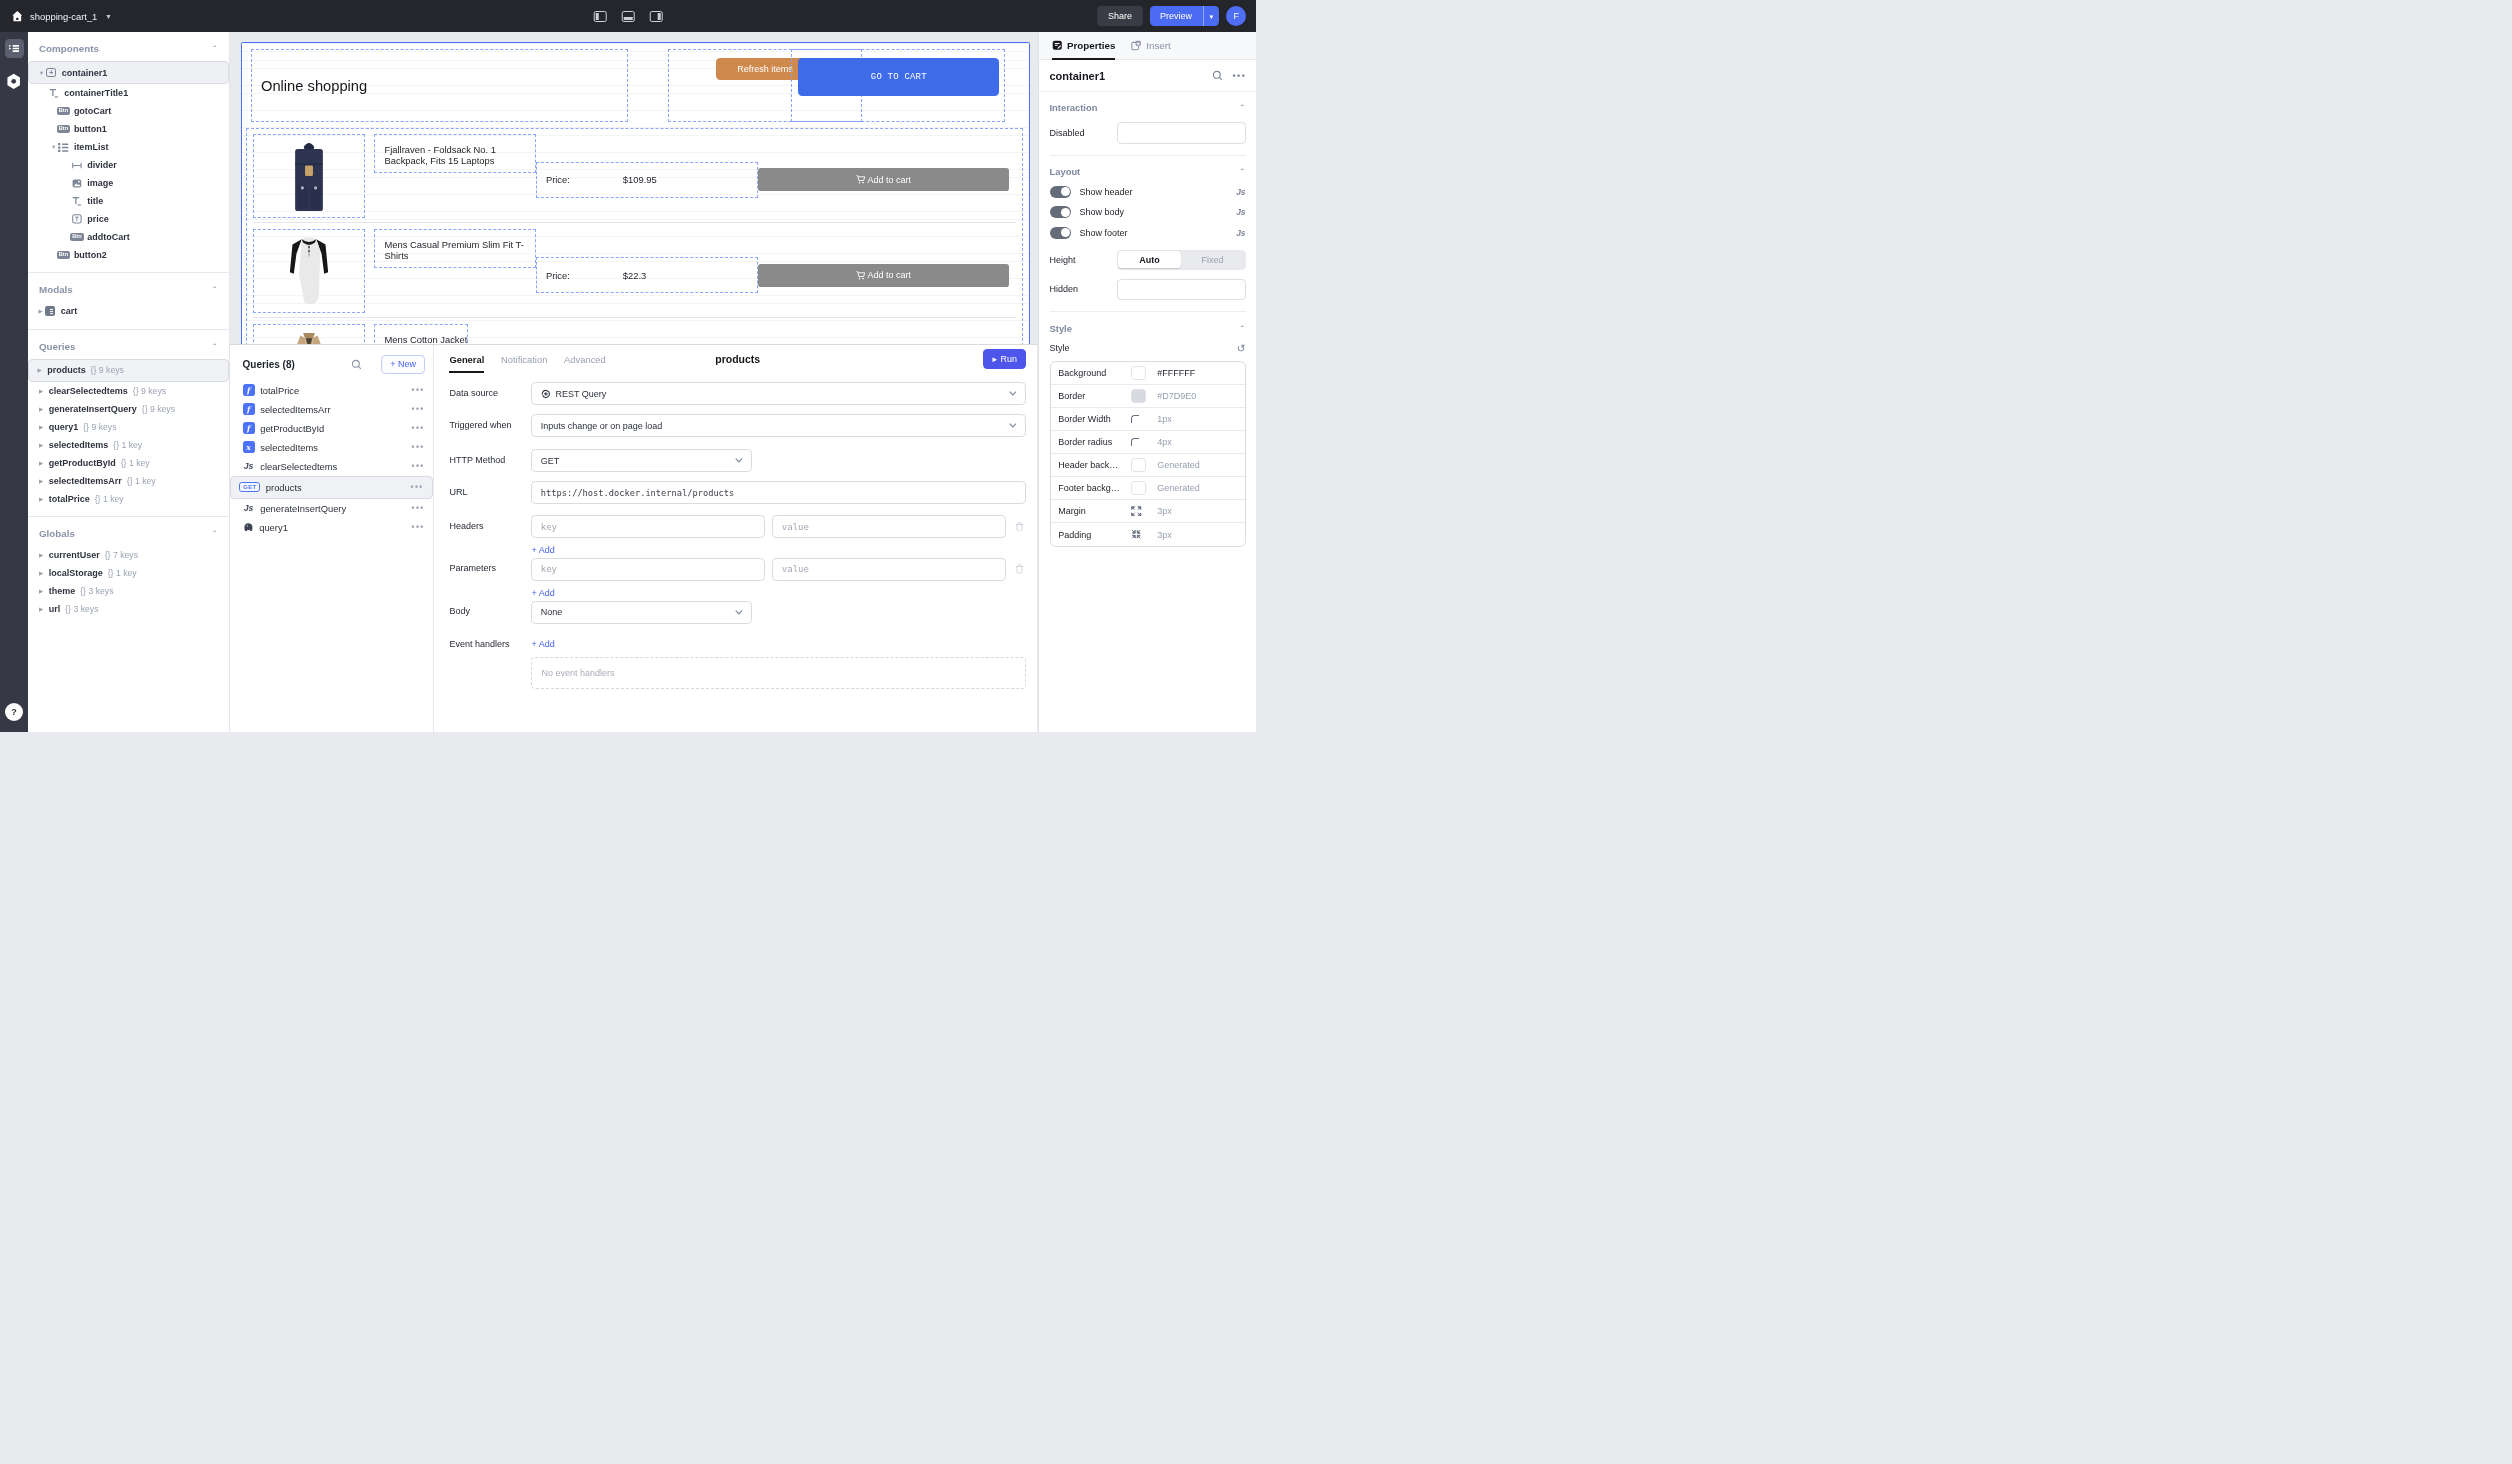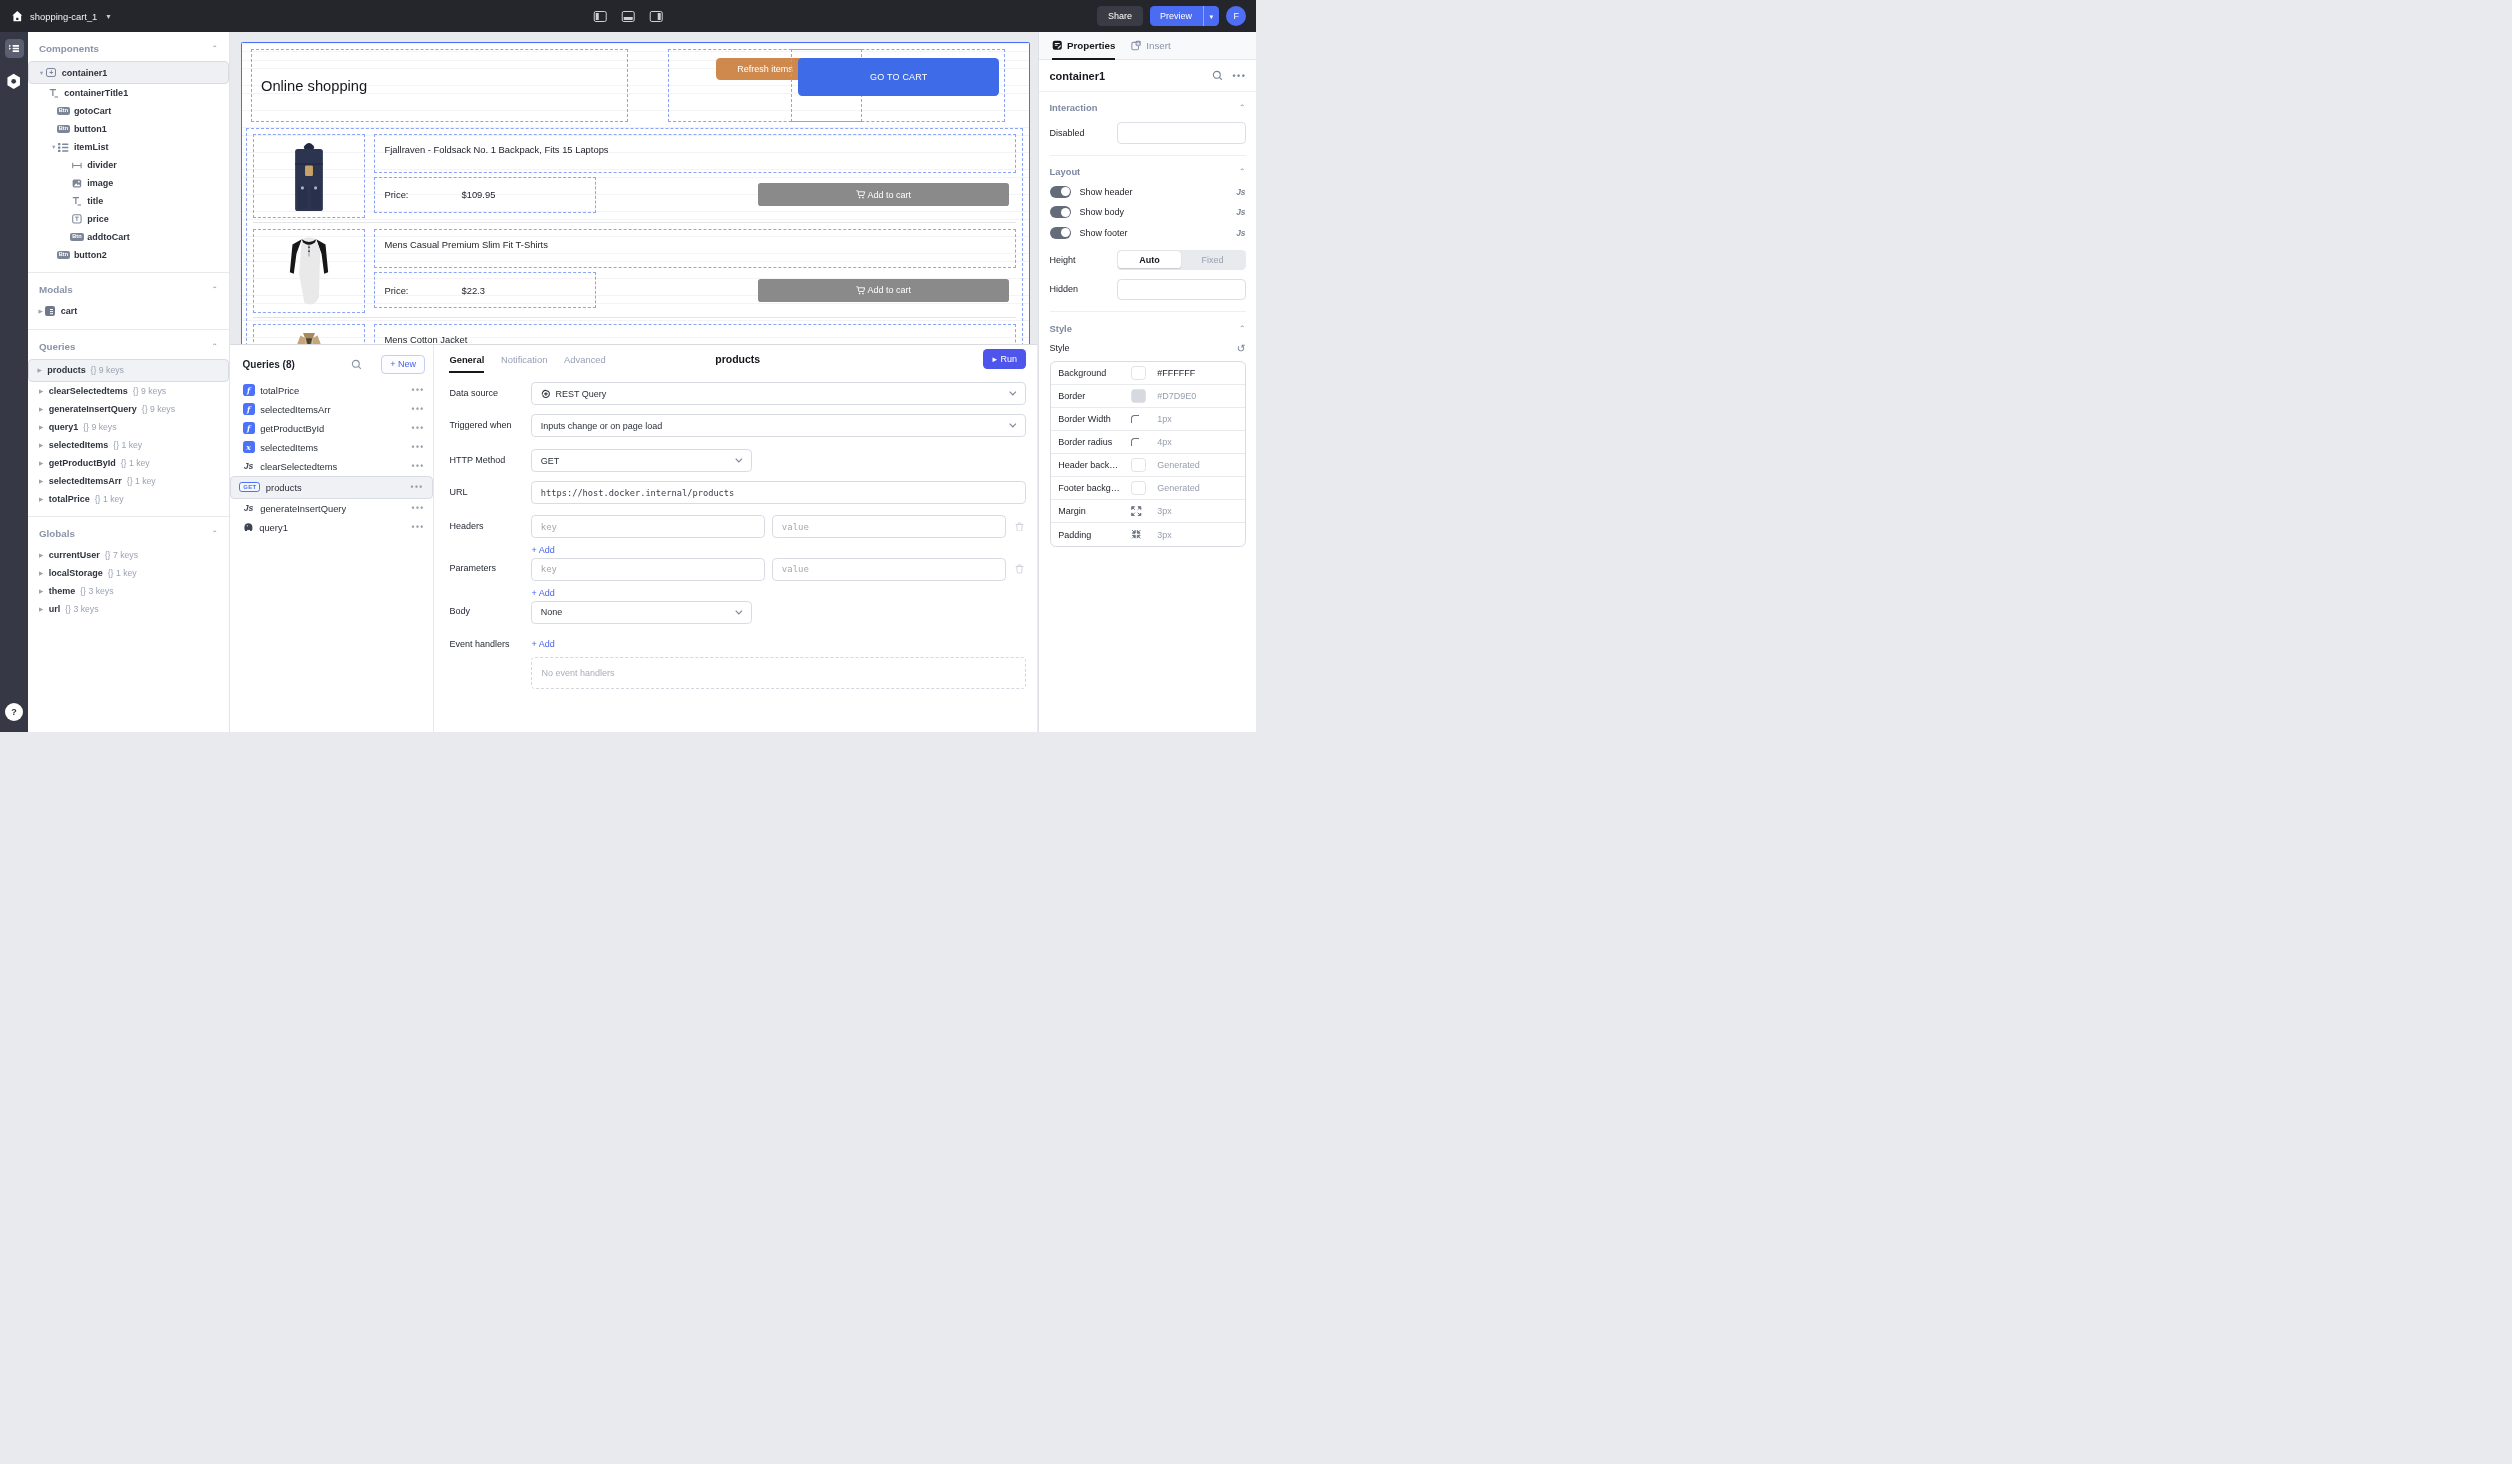--- a/index.html
+++ b/index.html
@@ -56,25 +56,25 @@
   
   .canvas{position:absolute;top:32px;left:230px;width:807px;height:700px;background:#e9eaee;overflow:hidden;z-index:1}
   .frame{position:absolute;left:11px;top:9.8px;width:789px;height:405px;background:#fff;border:1.4px solid #4a6ef5;border-radius:1.4px;
          background-image:repeating-linear-gradient(to bottom,#f4f4f6 0,#f4f4f6 0.7px,transparent 0.7px,transparent 8.4px)}
   .dash{border:1px dashed #8aa4f8;background:transparent}
   .w-title-box{position:absolute;left:9px;top:6.3px;width:377px;height:73px;display:flex;align-items:center;padding-left:9px}
   .w-title{font-size:14.7px;font-weight:500;color:#17191e;cursor:pointer}
   .w-refresh-box{position:absolute;left:426px;top:6.3px;width:194px;height:73px;display:flex;justify-content:center}
   .btn-refresh{margin-top:8.4px;width:99px;height:21.6px;background:#d0894d;border:none;border-radius:4.2px;color:#fff;font-size:9px;cursor:pointer;font-family:inherit}
   .w-cart-box{position:absolute;left:549px;top:6.3px;width:214px;height:73px}
-  .btn-gocart{position:absolute;left:6.3px;top:8.4px;width:201px;height:38px;background:#3e6be8;border:none;border-radius:4.2px;color:#fff;font-size:9px;letter-spacing:0.2px;cursor:pointer;font-family:Liberation Sans, sans-serif}
+  .btn-gocart{position:absolute;left:6.3px;top:8.4px;width:201px;height:38px;background:#3e6be8;border:none;border-radius:4.2px;color:#fff;font-size:9px;letter-spacing:0.2px;cursor:pointer;font-family:Liberation Mono, monospace}
   .itemlist{position:absolute;left:4.2px;top:85px;width:777px;padding:4.9px 6.3px 0 6.3px}
   .prod-row{display:flex;height:89px;margin-bottom:6.3px;border-bottom:0.7px solid #e4e5e8;position:relative}
   .img-box{width:112px;height:84px;flex:none;display:flex;align-items:center;justify-content:center}
-  .prod-right{flex:1;margin-left:9px;display:flex;flex-direction:column}
+  .prod-right{flex:1;margin-left:9px;display:flex;flex-direction:row}
   .ptitle-box{height:39px;display:flex;align-items:flex-start;padding:9px 0 0 9px}
   .ptitle{font-size:9.4px;color:#1c1f26;cursor:pointer}
   .prow2{display:flex;align-items:center;margin-top:4.2px}
   .price-box{width:222px;height:36px;display:flex;align-items:center;padding-left:9px}
   .price-lab{font-size:9.4px;color:#1c1f26}
   .price-val{font-size:9.4px;color:#1c1f26;margin-left:53px}
   .btn-add{margin-left:auto;margin-right:7px;width:251px;height:23px;background:#8a8a8a;border:none;border-radius:2.8px;color:#fff;font-size:9px;cursor:pointer;display:flex;align-items:center;justify-content:center;gap:2.1px;font-family:inherit}
 
   
   .qpanel{position:absolute;left:230px;top:344px;width:807px;height:388px;background:#fff;border-top:0.7px solid #d8dade;z-index:20;display:flex}

